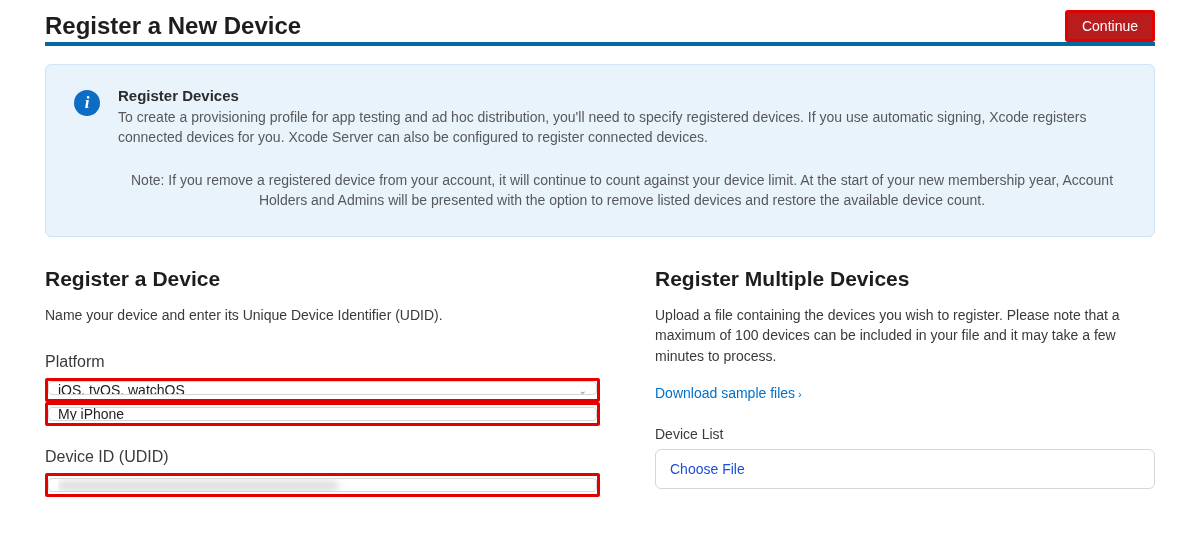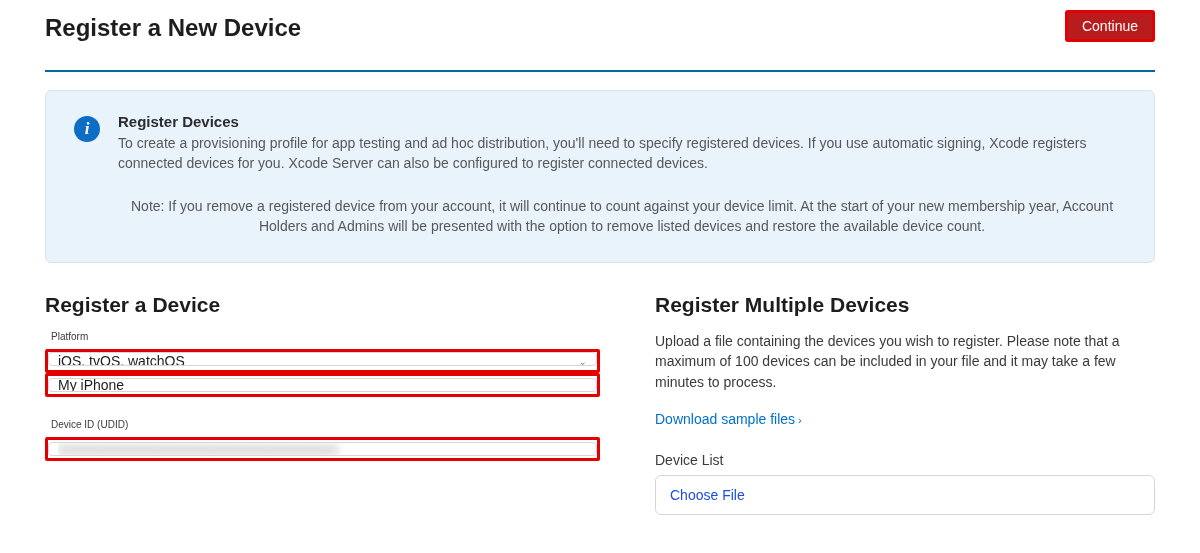--- a/index.html
+++ b/index.html
@@ -13,23 +13,23 @@
       color: #1d1d1f;
       padding: 0;
       width: 1200px;
     }
     .container {
       padding: 10px 45px 20px 45px;
     }
     .header-row {
       display: flex;
       justify-content: space-between;
-      align-items: flex-end;
-      padding-bottom: 28px;
-      border-bottom: 2px solid #0369a1;
+      align-items: center;
+      padding-bottom: 0;
+      border-bottom: 4px solid #0369a1;
       margin-bottom: 18px;
     }
     .page-title {
       font-size: 24px;
       font-weight: 700;
     }
     .continue-button {
       background: #b91c1c;
       color: #fff;
       border: 3px solid #e30000;
@@ -113,25 +113,24 @@
     .link {
       color: #0070c9;
       cursor: pointer;
       font-size: 14px;
     }
     .link-arrow {
       font-size: 11px;
       margin-left: 3px;
     }
     .field-label {
-      font-size: 10px;
+      font-size: 16px;
       color: #3a3a3c;
       margin-bottom: 7px;
       margin-top: 22px;
-      margin-left: 6px;
     }
     .field-label-first {
       margin-top: 0;
     }
     .input-wrapper-highlight {
       border: 3px solid #e30000;
       border-radius: 2px;
     }
     .text-input, .select-input {
       width: 100%;
@@ -202,20 +201,21 @@
     <div class="info-content">
       <div class="info-title">Register Devices</div>
       <div class="info-text">To create a provisioning profile for app testing and ad hoc distribution, you'll need to specify registered devices. If you use automatic signing, Xcode registers connected devices for you. Xcode Server can also be configured to register connected devices.</div>
       <div class="info-note">Note: If you remove a registered device from your account, it will continue to count against your device limit. At the start of your new membership year, Account Holders and Admins will be presented with the option to remove listed devices and restore the available device count.</div>
     </div>
   </div>
 
   <div class="columns">
     <div class="col-left">
       <h2 class="section-title">Register a Device</h2>
+      <p class="section-desc section-desc-left">Name your device and enter its Unique Device Identifier (UDID).</p>
 
       <div class="field-label field-label-first">Platform</div>
       <div class="input-wrapper-highlight">
         <div class="select-wrapper">
           <select class="select-input">
             <option>iOS, tvOS, watchOS</option>
           </select>
           <span class="select-chevron">⌄</span>
         </div>
       </div>

